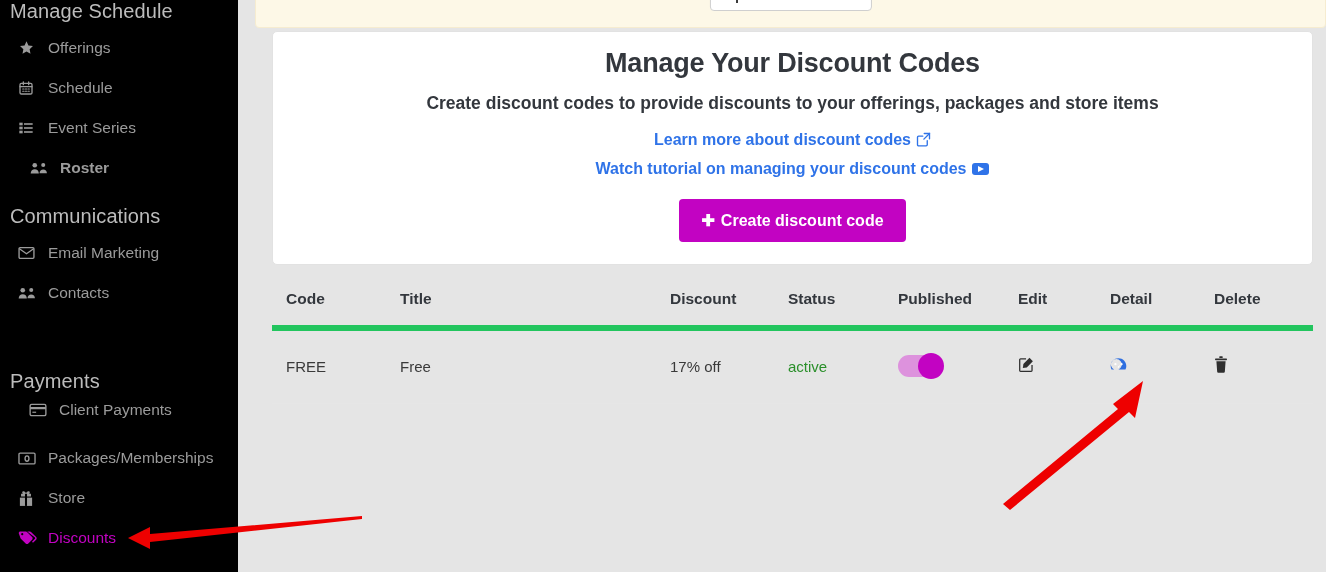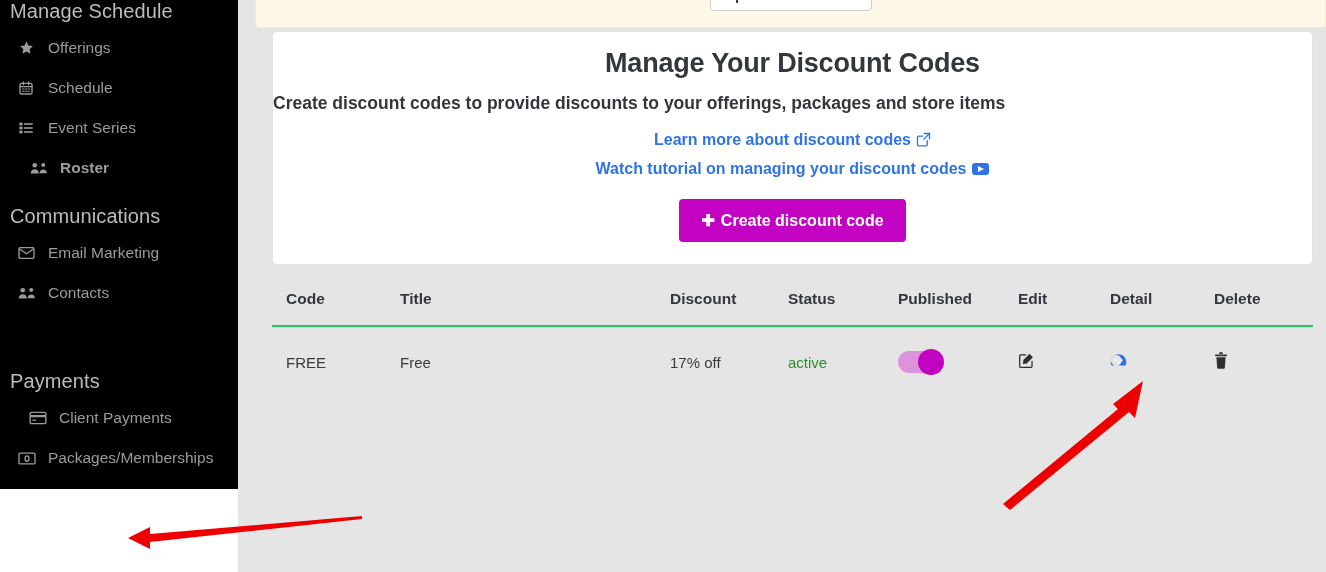--- a/index.html
+++ b/index.html
@@ -7,21 +7,21 @@
     width: 1326px; height: 572px;
     overflow: hidden;
     background: #ffffff;
     font-family: "Liberation Sans", sans-serif;
   }
   #root { position: relative; width: 1326px; height: 572px; }
 
   
   #sidebar {
     position: absolute; left: 0; top: 0;
-    width: 238px; height: 489px;
+    width: 238px; height: 572px;
     background: #000000;
     overflow: hidden;
   }
   .side-section {
     color: #bcbcbc;
     font-size: 20px;
     font-weight: 400;
     padding-left: 10px;
     letter-spacing: .1px;
     white-space: nowrap;
@@ -82,20 +82,21 @@
   }
   #card h1 {
     text-align: center;
     font-size: 27px;
     font-weight: 700;
     color: #33373d;
     margin-top: 16px;
     letter-spacing: -.2px;
   }
   #card h2 {
+    text-align: center;
     font-size: 17.5px;
     font-weight: 700;
     color: #33373d;
     margin-top: 14px;
   }
   .link-row { text-align: center; margin-top: 17px; }
   .link-row a {
     color: #2f73e8;
     font-size: 16px;
     font-weight: 700;
@@ -144,21 +145,21 @@
     left: 34px; top: 290px;
     width: 1041px;
   }
   table { width: 100%; border-collapse: collapse; table-layout: fixed; }
   thead th {
     font-size: 15.5px;
     font-weight: 700;
     color: #33373d;
     text-align: left;
     padding: 0 0 17px 0;
-    border-bottom: 2px solid #22c55e;
+    border-bottom: 6px solid #22c55e;
     white-space: nowrap;
   }
   tbody td {
     font-size: 15px;
     color: #3a3a3a;
     padding: 24px 0 26px 0;
     border-bottom: 1px solid #e6e6e6;
     vertical-align: middle;
     white-space: nowrap;
   }
@@ -274,21 +275,21 @@
             <rect x="1.5" y="1.5" width="21" height="15" rx="1.5"></rect>
             <path d="M2 3l10 7 10-7"></path>
           </svg>
       </span>
       <span class="lbl">Email Marketing</span>
     </div>
 
 
     <div class="side-section" style="position:absolute;left:0;top:370px;">Payments</div>
 
-    <div class="side-item" style="position:absolute;left:0;top:398px;padding-left:29px;">
+    <div class="side-item" style="position:absolute;left:0;top:390px;padding-left:29px;">
       <span class="ic">
         <svg width="18" height="14" viewBox="0 0 24 18" fill="none" stroke="currentColor" stroke-width="1.8">
             <rect x="1.5" y="1.5" width="21" height="15" rx="2"></rect>
             <path d="M1.5 6.5h21" stroke-width="3"></path>
             <path d="M4.5 12h5" stroke-width="1.6"></path>
           </svg>
       </span>
       <span class="lbl">Client Payments</span>
     </div>
 

